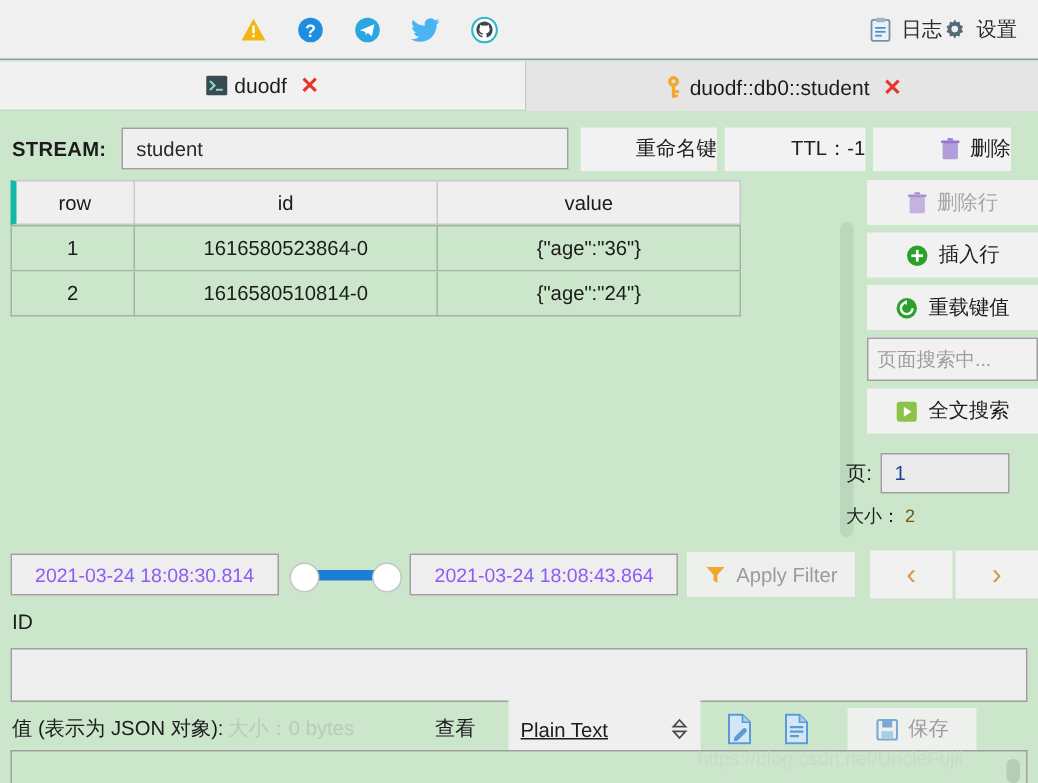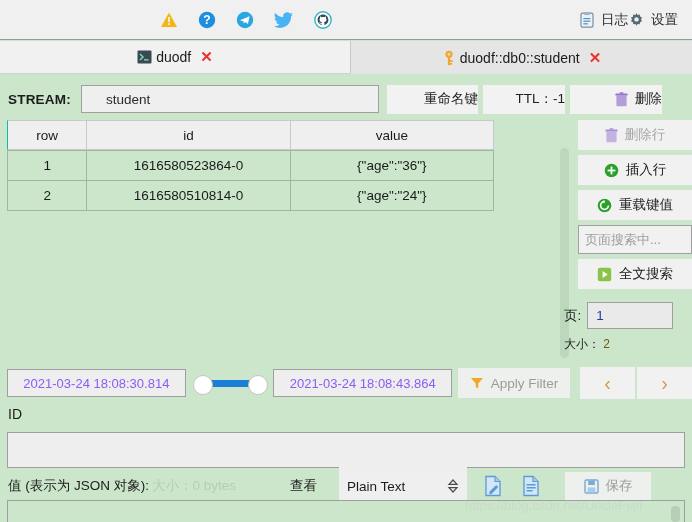--- a/index.html
+++ b/index.html
@@ -107,59 +107,59 @@
     letter-spacing: .2px;
   }
   .stream-input {
     margin-left: 10px;
     width: 298px; height: 28px;
     background: #efefef;
     border: 1px solid #a0a0a0;
     box-sizing: border-box;
     display: flex;
     align-items: center;
-    padding-left: 24px;
+    padding-left: 9px;
     font-size: 13.5px;
     color: #2a2a2a;
   }
   .btn {
     height: 29px;
     background: #f2f2f2;
     border: none;
     box-sizing: border-box;
     display: flex;
     align-items: center;
     justify-content: flex-end;
     gap: 7px;
     font-size: 13.5px;
     color: #202020;
     font-family: "Liberation Sans", sans-serif;
     cursor: pointer;
   }
   .btn-rename { margin-left: 8px; width: 91px; }
-  .btn-ttl    { margin-left: 5px; width: 82px; }
+  .btn-ttl    { margin-left: 5px; width: 94px; }
   .btn-del    { margin-left: 5px; width: 92px; }
 
   
   .table-wrap {
     position: absolute;
     left: 7px; top: 120px;
     width: 487px;
   }
   .tbl { border-collapse: separate; border-spacing: 0; width: 487px; }
   .tbl th {
     background: #efefef;
     border: 1px solid #c9c9c9;
     border-left: none;
     height: 26px;
     font-weight: normal;
     font-size: 13.5px;
     color: #1b1b1b;
   }
-  .tbl th:first-child { border-left: 1px solid #14b8a6; }
+  .tbl th:first-child { border-left: 4px solid #14b8a6; }
   .tbl td {
     background: #cbe6cb;
     border: 1px solid #9fb79f;
     height: 27px;
     text-align: center;
     font-size: 13.5px;
     color: #1b1b1b;
   }
   .col-row { width: 78px; }
   .col-id  { width: 203px; }
@@ -332,20 +332,21 @@
   .sel {
     margin-left: 22px;
     width: 128px; height: 40px;
     background: #efefef;
     display: flex;
     align-items: center;
     padding: 0 8px;
     box-sizing: border-box;
     font-size: 13.5px;
     cursor: pointer;
+    text-decoration: underline;
   }
   .sel-txt { flex: 1; }
   .icon-btn {
     margin-left: 14px;
     width: 24px; height: 24px;
     display: flex;
     align-items: center;
     justify-content: center;
     cursor: pointer;
   }

